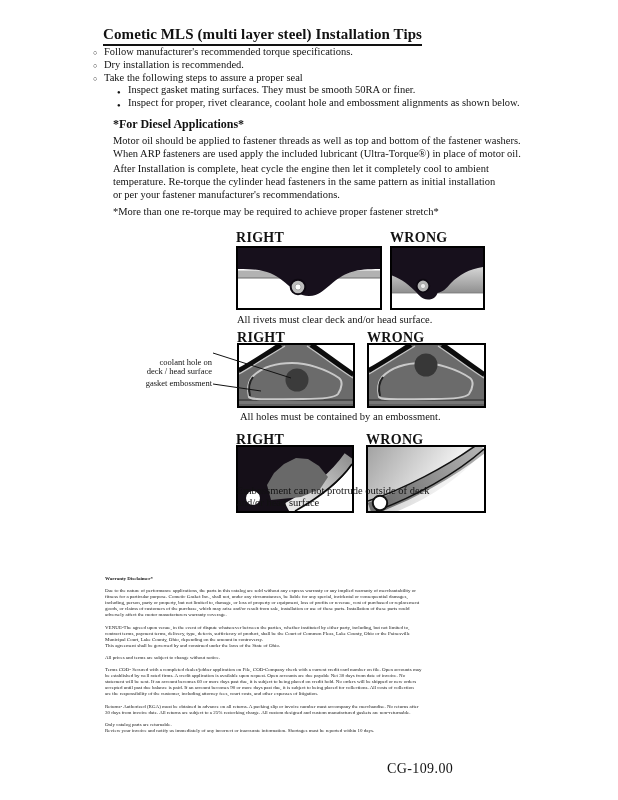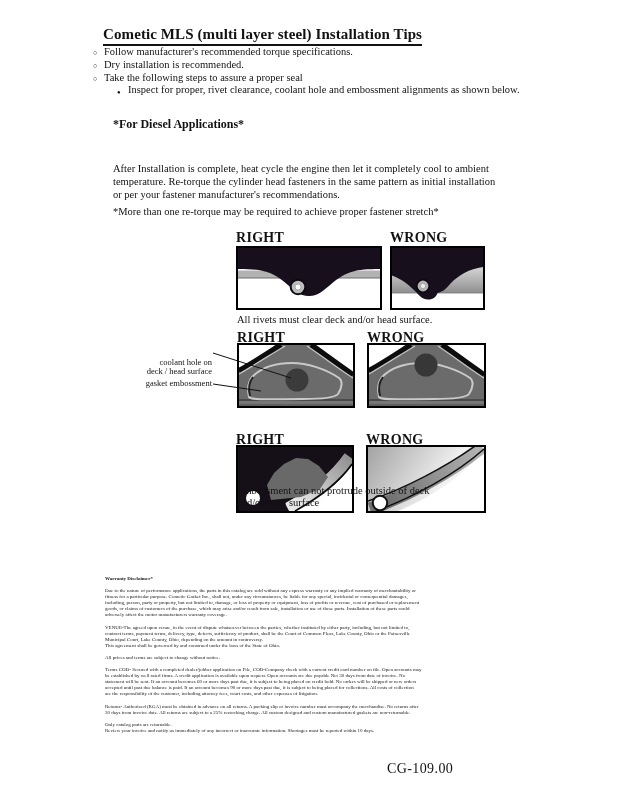--- a/index.html
+++ b/index.html
@@ -41,24 +41,27 @@
 <body>
 
 <div class="page">
 
   <div id="title" class="abs">Cometic MLS (multi layer steel) Installation Tips</div>
 
   <div class="bullets abs">
     <div class="b-item">Follow manufacturer's recommended torque specifications.</div>
     <div class="b-item">Dry installation is recommended.</div>
     <div class="b-item">Take the following steps to assure a proper seal</div>
+    <div class="b-item sub">Inspect gasket mating surfaces.  They must be smooth 50RA or finer.</div>
     <div class="b-item sub">Inspect for proper, rivet clearance, coolant hole and embossment alignments as shown below.</div>
   </div>
 
   <div class="h2 abs" style="left:113px; top:117px;">*For Diesel Applications*</div>
+  <div class="body-p abs" style="left:113px; top:134px; width:440px;">Motor oil should be applied to fastener threads as well as top and bottom of the fastener washers.
+When ARP fasteners are used apply the included lubricant (Ultra-Torque®) in place of motor oil.</div>
   <div class="body-p abs" style="left:113px; top:162px; width:440px;">After Installation is complete, heat cycle the engine then let it completely cool to ambient
 temperature. Re-torque the cylinder head fasteners in the same pattern as initial installation
 or per your fastener manufacturer's recommendations.</div>
   <div class="body-p abs" style="left:113px; top:205px; width:440px;">*More than one re-torque may be required to achieve proper fastener stretch*</div>
 
   <div class="dlabel abs" style="left:236px; top:230px; width:146px;">RIGHT</div>
   <div class="dlabel abs" style="left:390px; top:230px; width:95px;">WRONG</div>
 
   <div class="panel abs" style="left:236px; top:246px;">
     <svg width="142" height="60" viewBox="0 0 142 60">
@@ -127,20 +130,21 @@
       <path d="M46,1 C31,10 14,21 0,29" stroke="#c7c7c7" stroke-width="1.4" fill="none"></path>
       <path d="M115,0 L73,0 C87,10 103,22 115,30 Z" fill="#ffffff"></path>
       <path d="M73,0 C87,10 103,22 115,30" stroke="#0d0d0d" stroke-width="6" fill="none"></path>
       <path d="M69,1 C84,11 101,24 115,33" stroke="#c7c7c7" stroke-width="1.4" fill="none"></path>
       <path d="M10,52 C8,43 9,37 13,32 C22,23 36,18 53,18 C68,18 88,24 101,33 C105,36 104,43 100,49 C97,53 85,54 65,54 C37,54 11.5,55.5 10,52 Z" fill="none" stroke="#c9c9c9" stroke-width="2"></path>
       <path d="M11,51 C9,43 10,37 14,32" fill="none" stroke="#222222" stroke-width="2"></path>
       <circle cx="57" cy="20" r="11.5" fill="#373737"></circle>
     </svg>
   </div>
 
+  <div class="caption abs" style="left:240px; top:411px;">All holes must be contained by an embossment.</div>
 
   <div class="dlabel abs" style="left:236px; top:432px; width:118px;">RIGHT</div>
   <div class="dlabel abs" style="left:366px; top:432px; width:120px;">WRONG</div>
 
   <div class="panel abs" style="left:236px; top:445px;">
     <svg width="114" height="64" viewBox="0 0 114 64">
       <defs>
         <linearGradient id="g2" x1="60" y1="55" x2="112" y2="10" gradientUnits="userSpaceOnUse">
           <stop offset="0" stop-color="#e8e8e8"></stop>
             <stop offset="1" stop-color="#8f8f8f"></stop>

